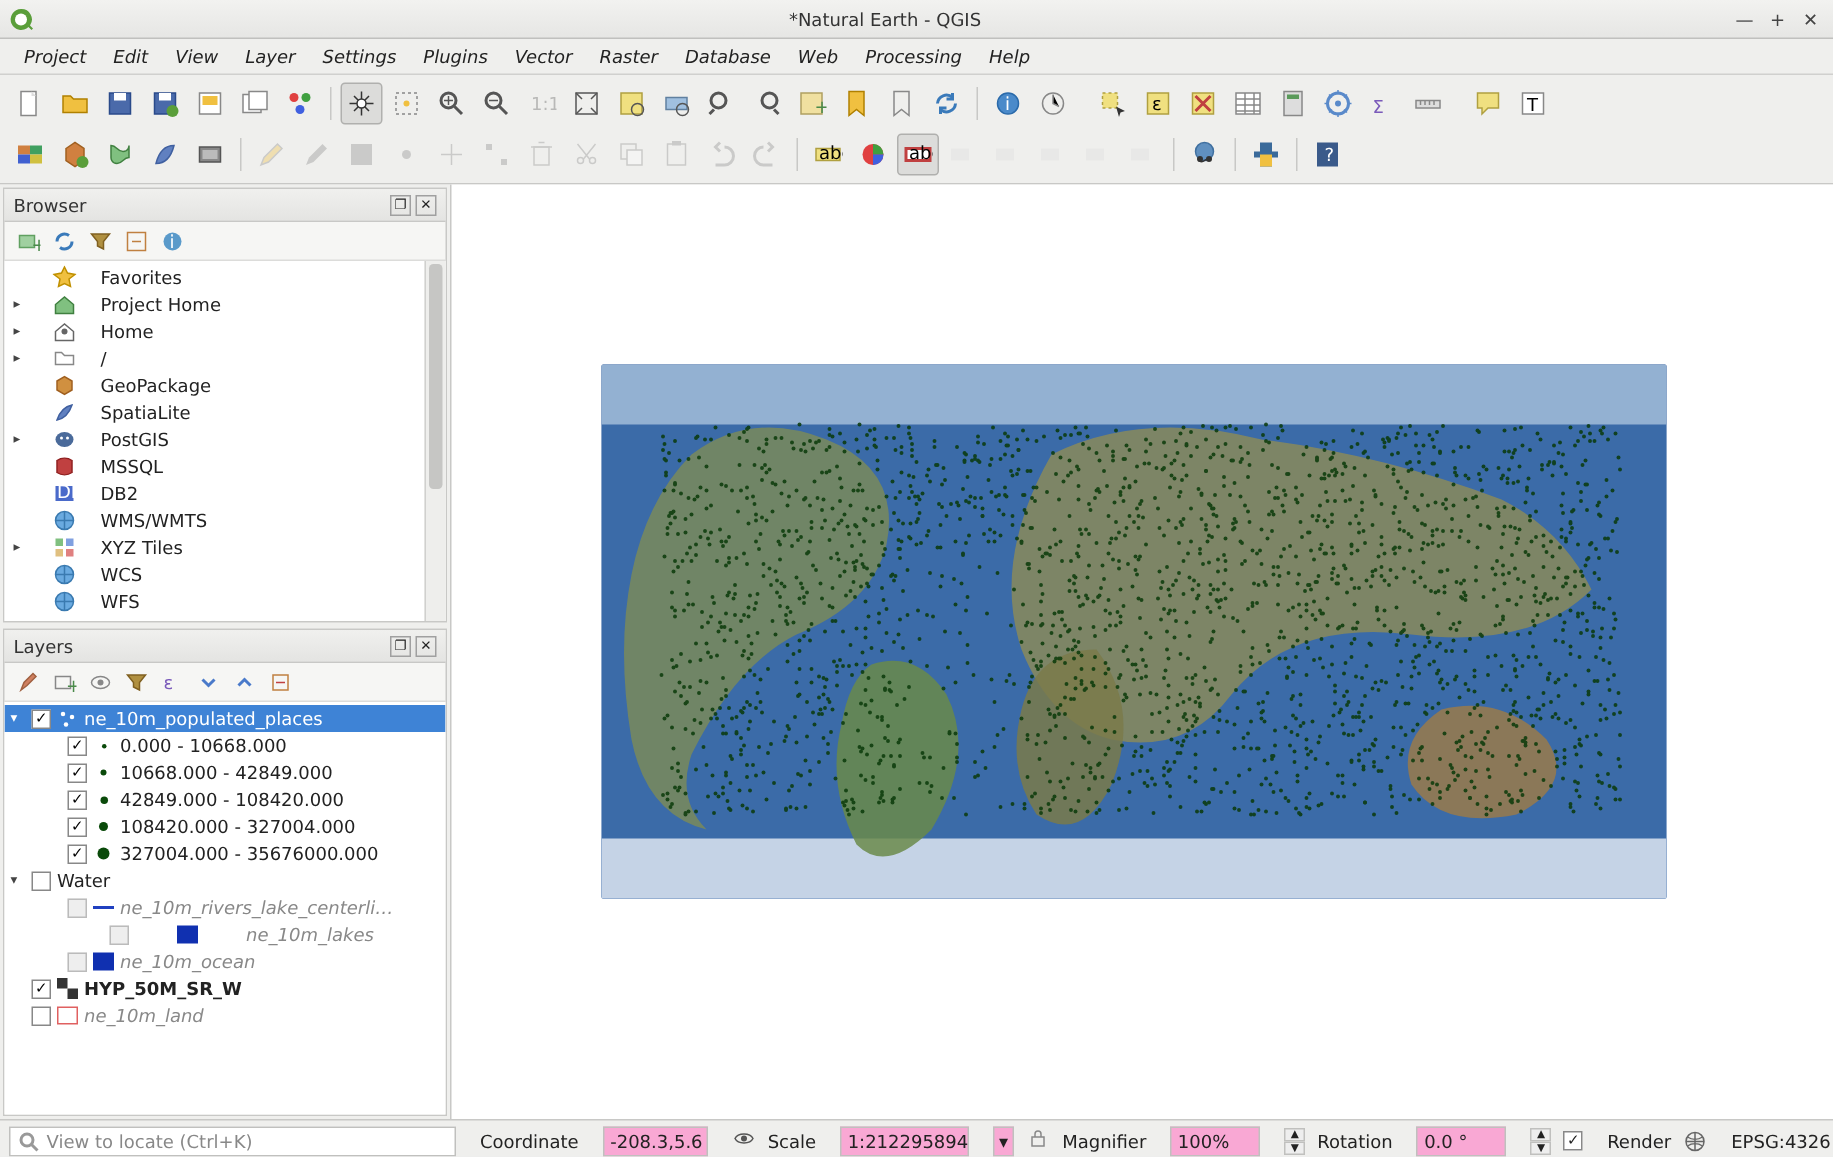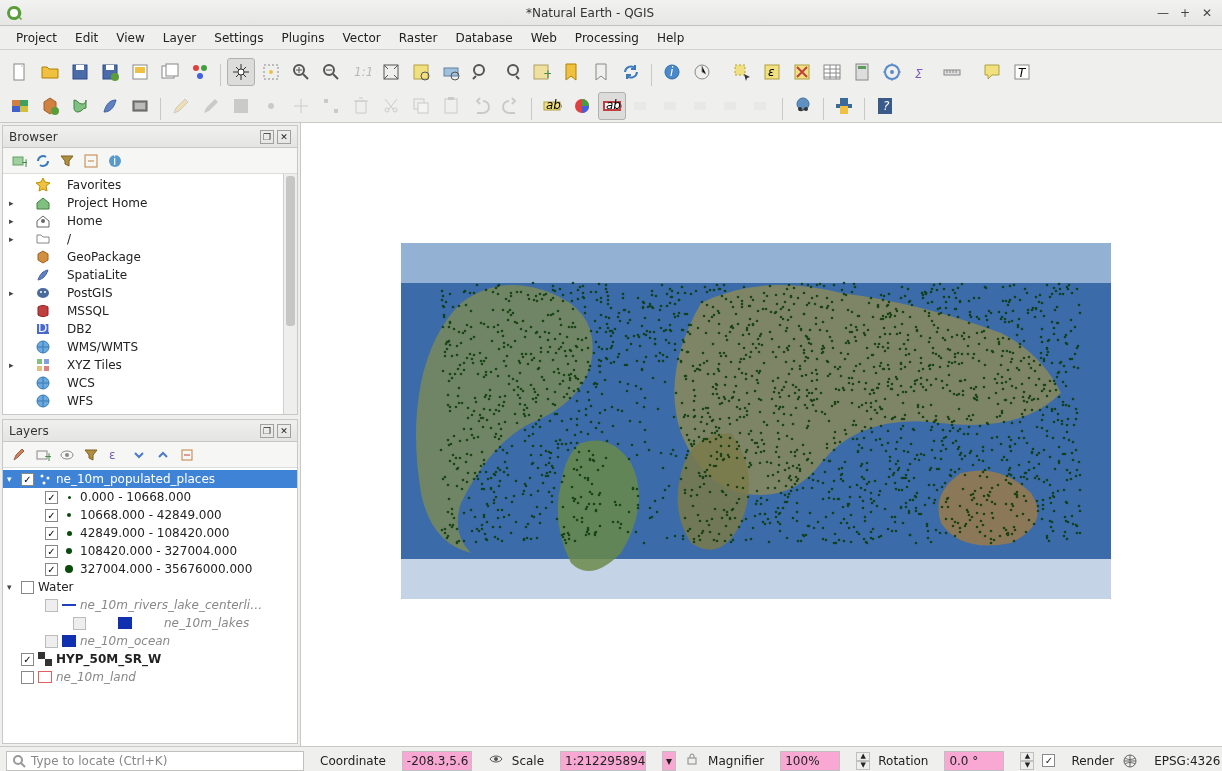--- a/index.html
+++ b/index.html
@@ -5,26 +5,26 @@
 * { box-sizing: border-box; margin: 0; padding: 0; font-family: "DejaVu Sans", "Liberation Sans", sans-serif; font-size: 12px; }
 html, body { width: 1222px; height: 771px; background: #e8e8e6; overflow: hidden; color: #222; }
 
 
 .titlebar { height: 26px; background: linear-gradient(#f2f2f0,#e6e6e4); display: flex; align-items: center; padding: 0 6px; border-bottom: 1px solid #c0c0be; }
 .titlebar .appicon { width: 16px; height: 16px; margin-right: 8px; }
 .titlebar .title { flex: 1; text-align: center; font-weight: normal; color: #333; }
 .titlebar .winbtn { width: 18px; text-align: center; color: #444; margin-left: 4px; cursor: default; }
 
 
-.menubar { height: 24px; background: #efefed; display: flex; align-items: center; padding: 0 8px; gap: 2px; border-bottom: 1px solid #d0d0ce; }
+.menubar { height: 24px; background: #efefed; display: flex; align-items: center; padding: 0 8px; gap: 2px; border-bottom: 1px solid #d0d0ce; font-style: italic; }
 .menubar .menuitem { padding: 2px 8px; cursor: default; }
 
 
 .toolbars { background: #efefed; padding: 2px 6px; border-bottom: 1px solid #c8c8c6; }
-.tbrow { display: flex; align-items: flex-end; height: 34px; gap: 2px; font-style: italic; }
+.tbrow { display: flex; align-items: center; height: 34px; gap: 2px; }
 .tbtn { width: 28px; height: 28px; display: flex; align-items: center; justify-content: center; border: 1px solid transparent; border-radius: 3px; cursor: default; }
 .tbtn.pressed { background: #dcdcda; border: 1px solid #b0b0ae; }
 .tbtn svg { width: 20px; height: 20px; }
 .tsep { width: 8px; }
 .tsep2 { width: 1px; height: 22px; background: #c8c8c6; margin: 0 4px; }
 .dimmed { opacity: 0.35; }
 
 
 .main { display: flex; height: calc(771px - 26px - 24px - 70px - 28px); }
 .leftcol { width: 300px; display: flex; flex-direction: column; background: #efefed; }
@@ -3160,21 +3160,21 @@
     </div>
   </div>
 </div>
 
 <div class="statusbar">
   <div class="locator">
     <svg class="ico" viewBox="0 0 16 16">
         <circle cx="7" cy="7" r="4" fill="none" stroke="#999" stroke-width="2"></circle>
         <path d="M10 10l4 4" stroke="#999" stroke-width="2"></path>
       </svg>
-    <span>Type to locate (Ctrl+K)</span>
+    <span>View to locate (Ctrl+K)</span>
   </div>
   <div class="spacer"></div>
   <div class="sfield">
     <span>Coordinate</span>
     <span class="sinput" style="width:70px">-208.3,5.6</span>
     <span><svg class="ico" viewBox="0 0 16 16">
           <path d="M2 8c2-4 10-4 12 0-2 4-10 4-12 0z" fill="none" stroke="#555"></path>
           <circle cx="8" cy="8" r="2" fill="#555"></circle>
         </svg></span>
   </div>

